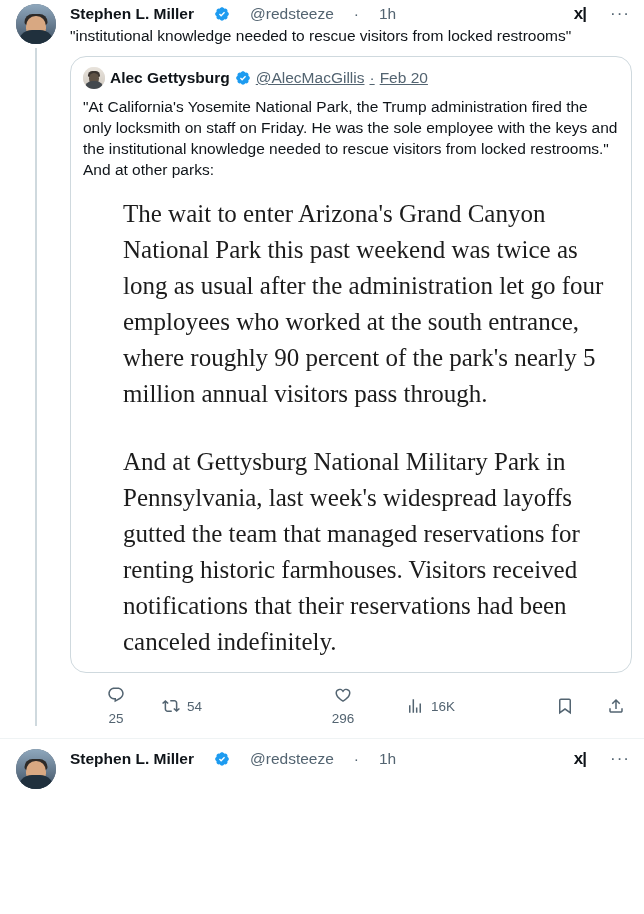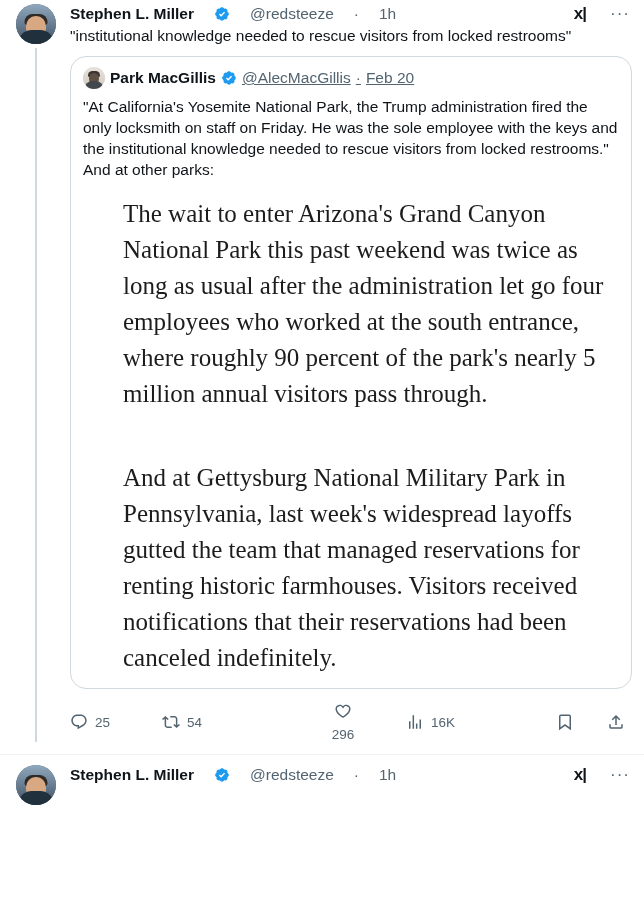--- a/index.html
+++ b/index.html
@@ -163,39 +163,39 @@
   }
 
   .excerpt {
     margin: 16px 0 0 40px;
     font-family: "Liberation Serif", serif;
     font-size: 25px;
     line-height: 36px;
     color: #1c1c1c;
   }
   .excerpt p { margin: 0; }
-  .excerpt p + p { margin-top: 48px; }
+  .excerpt p + p { margin-top: 32px; }
 
   
   .actions {
     display: flex;
     align-items: center;
     margin-top: 13px;
     color: #536471;
     font-size: 13.5px;
     max-width: 580px;
   }
   .act {
     display: flex;
     align-items: center;
     gap: 7px;
     cursor: pointer;
     color: #536471;
   }
-  .act-reply { width: 92px; }
+  .act-reply { width: 92px; flex-direction: column; }
   .act-retweet { width: 118px; }
   .act-like { width: 126px; flex-direction: column; }
   .act-views { width: 120px; }
   .act-spacer { flex: 1 1 auto; }
   .act-bookmark { margin-right: 26px; }
   .icon-svg { display: block; }
 </style>
 </head>
 <body>
 
@@ -230,21 +230,21 @@
     <div class="tweet-text">"institutional knowledge needed to rescue visitors from locked restrooms"</div>
 
     <div class="quote-card">
       <div class="quote-head">
         <span class="q-avatar">
           <span class="bg"></span>
           <span class="hr"></span>
           <span class="h"></span>
           <span class="b"></span>
         </span>
-        <span class="q-name">Park MacGillis</span>
+        <span class="q-name">Alec Gettysburg</span>
         <span class="verified">
           <svg class="icon-svg" width="16" height="16" viewBox="0 0 24 24" aria-hidden="true">
             <path fill="#1d9bf0" d="M22.25 12c0-1.43-.88-2.67-2.19-3.34.46-1.39.2-2.9-.81-3.91s-2.52-1.27-3.91-.81C14.67 2.63 13.43 1.75 12 1.75s-2.67.88-3.34 2.19c-1.39-.46-2.9-.2-3.91.81s-1.27 2.52-.81 3.91C2.63 9.33 1.75 10.57 1.75 12s.88 2.67 2.19 3.34c-.46 1.39-.2 2.9.81 3.91s2.52 1.27 3.91.81c.67 1.31 1.91 2.19 3.34 2.19s2.67-.88 3.34-2.19c1.39.46 2.9.2 3.91-.81s1.27-2.52.81-3.91c1.31-.67 2.19-1.91 2.19-3.34z"></path>
             <path fill="#fff" d="M10.68 15.98l-3.2-3.2 1.42-1.41 1.78 1.78 4.42-4.42 1.41 1.42-5.83 5.83z"></path>
           </svg>
         </span>
         <span class="q-handle">@AlecMacGillis</span>
         <span class="q-dot">·</span>
         <span class="q-time">Feb 20</span>
       </div>

